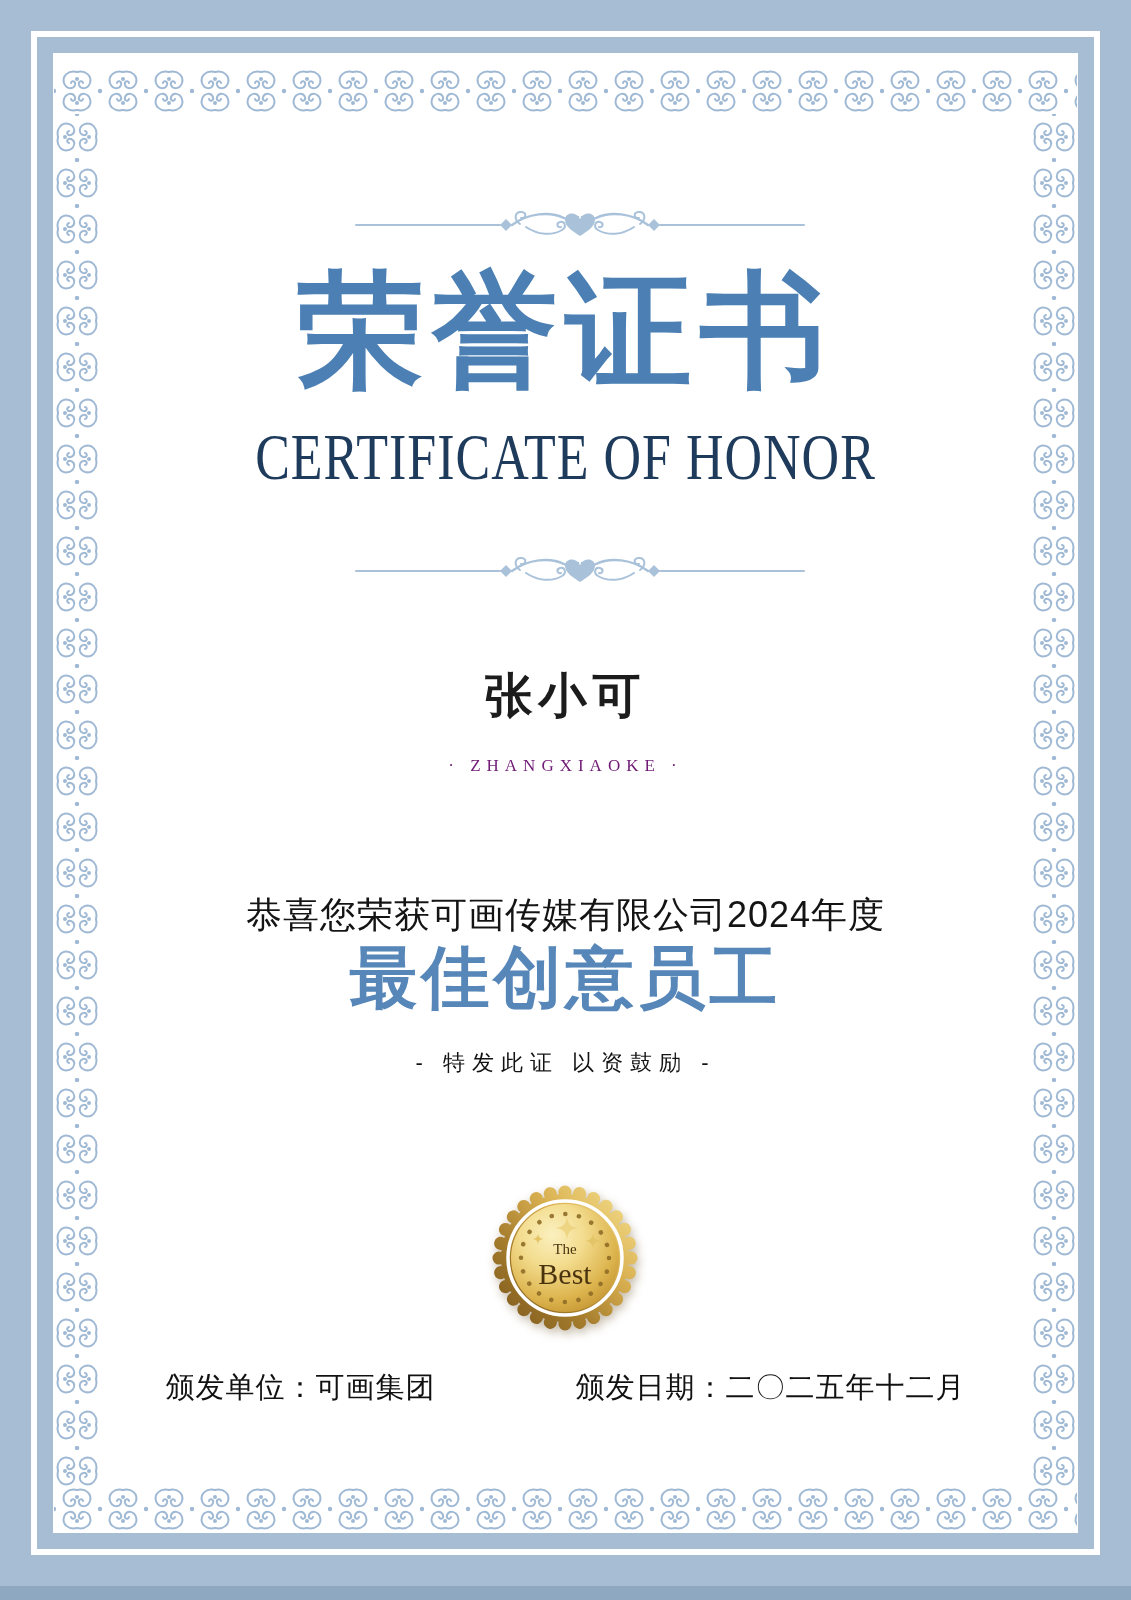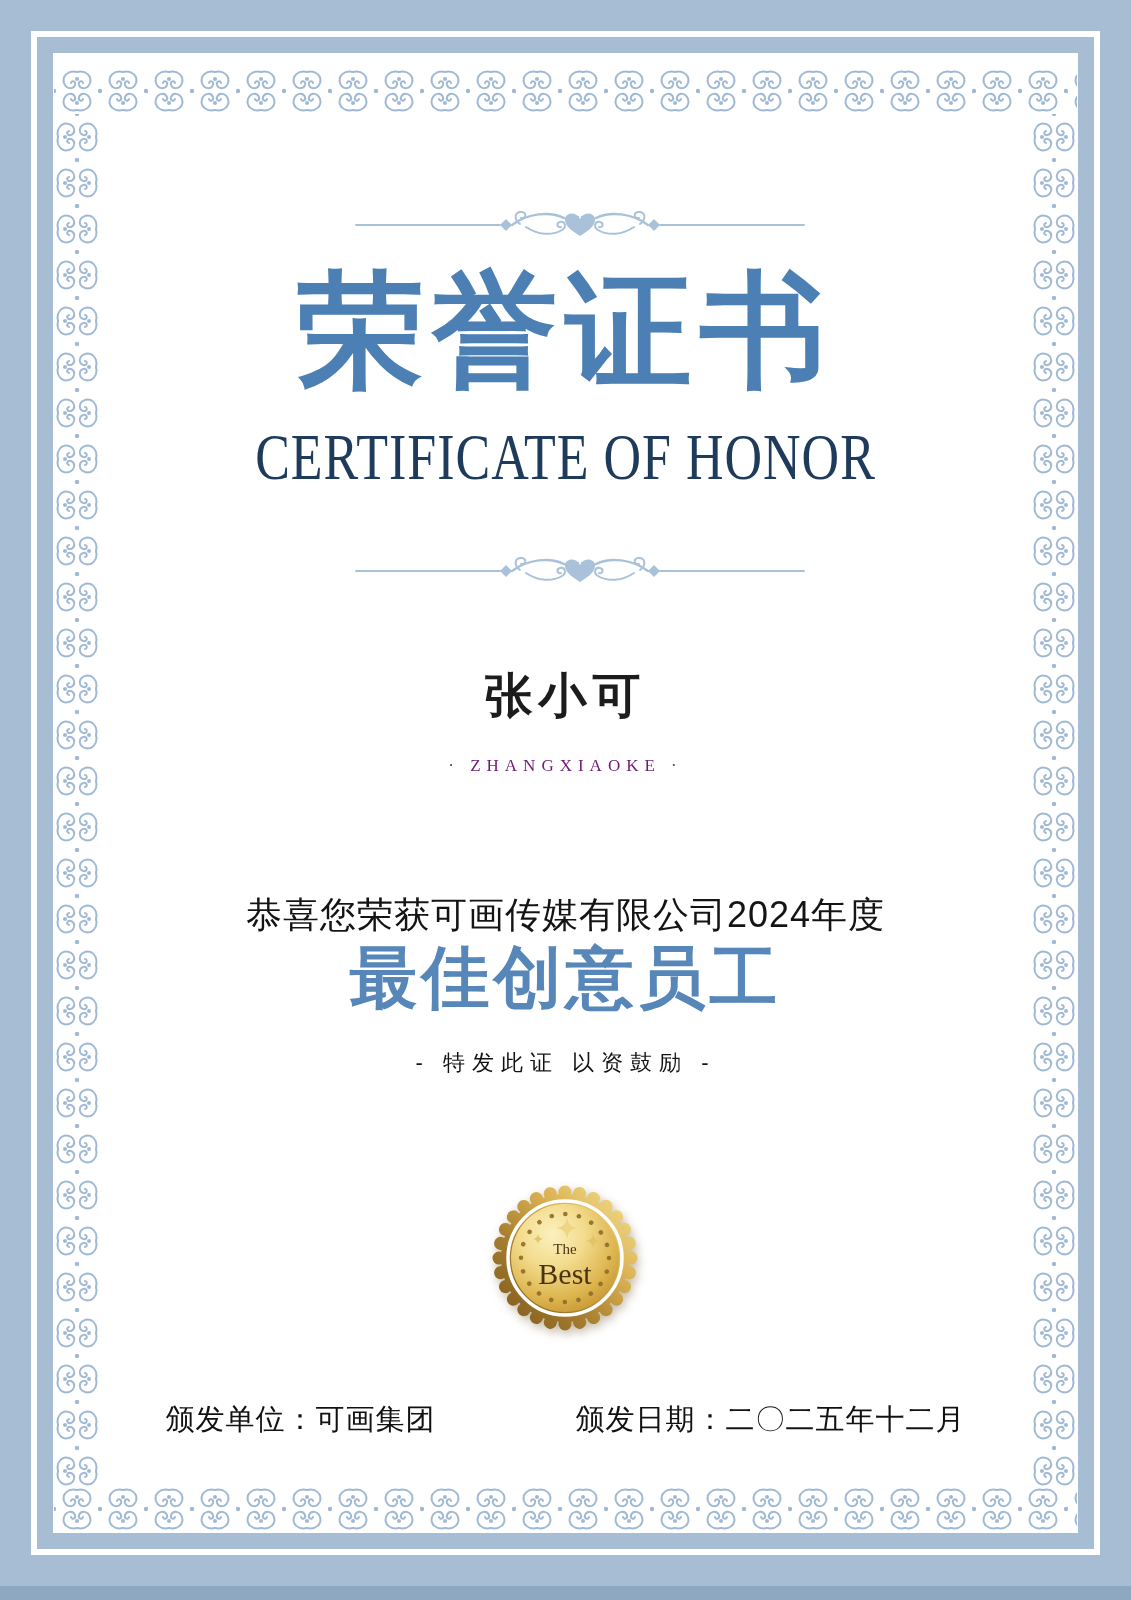--- a/index.html
+++ b/index.html
@@ -30,21 +30,21 @@
     font-size:17px;font-weight:400;color:#701a75;letter-spacing:6px;}
   .congrats{top:872px;font-size:36px;font-weight:500;color:#141414;letter-spacing:1px;margin-top:19px;}
   .award{top:933px;font-family:"Liberation Serif","DejaVu Serif",serif;
     font-size:68px;font-weight:700;color:#5787b9;letter-spacing:4px;}
   .motto{top:1048px;font-size:22px;font-weight:500;color:#121212;letter-spacing:7px;}
   .badge{position:absolute;left:485px;top:1178px;width:160px;height:160px;
     filter:drop-shadow(2px 4px 5px rgba(90,60,10,0.35));}
   .footer{position:absolute;left:53px;right:53px;top:1368px;
     display:flex;justify-content:center;gap:140px;
     font-size:29px;color:#111111;letter-spacing:1px;}
-  .footer span{white-space:nowrap;margin-top:32px;}
+  .footer span{white-space:nowrap;}
 </style>
 </head>
 <body>
 
 <div class="page">
 
   <div class="frame-line"></div>
   <div class="panel"></div>
 
   <svg class="orn orn-top" width="1023" height="46">

